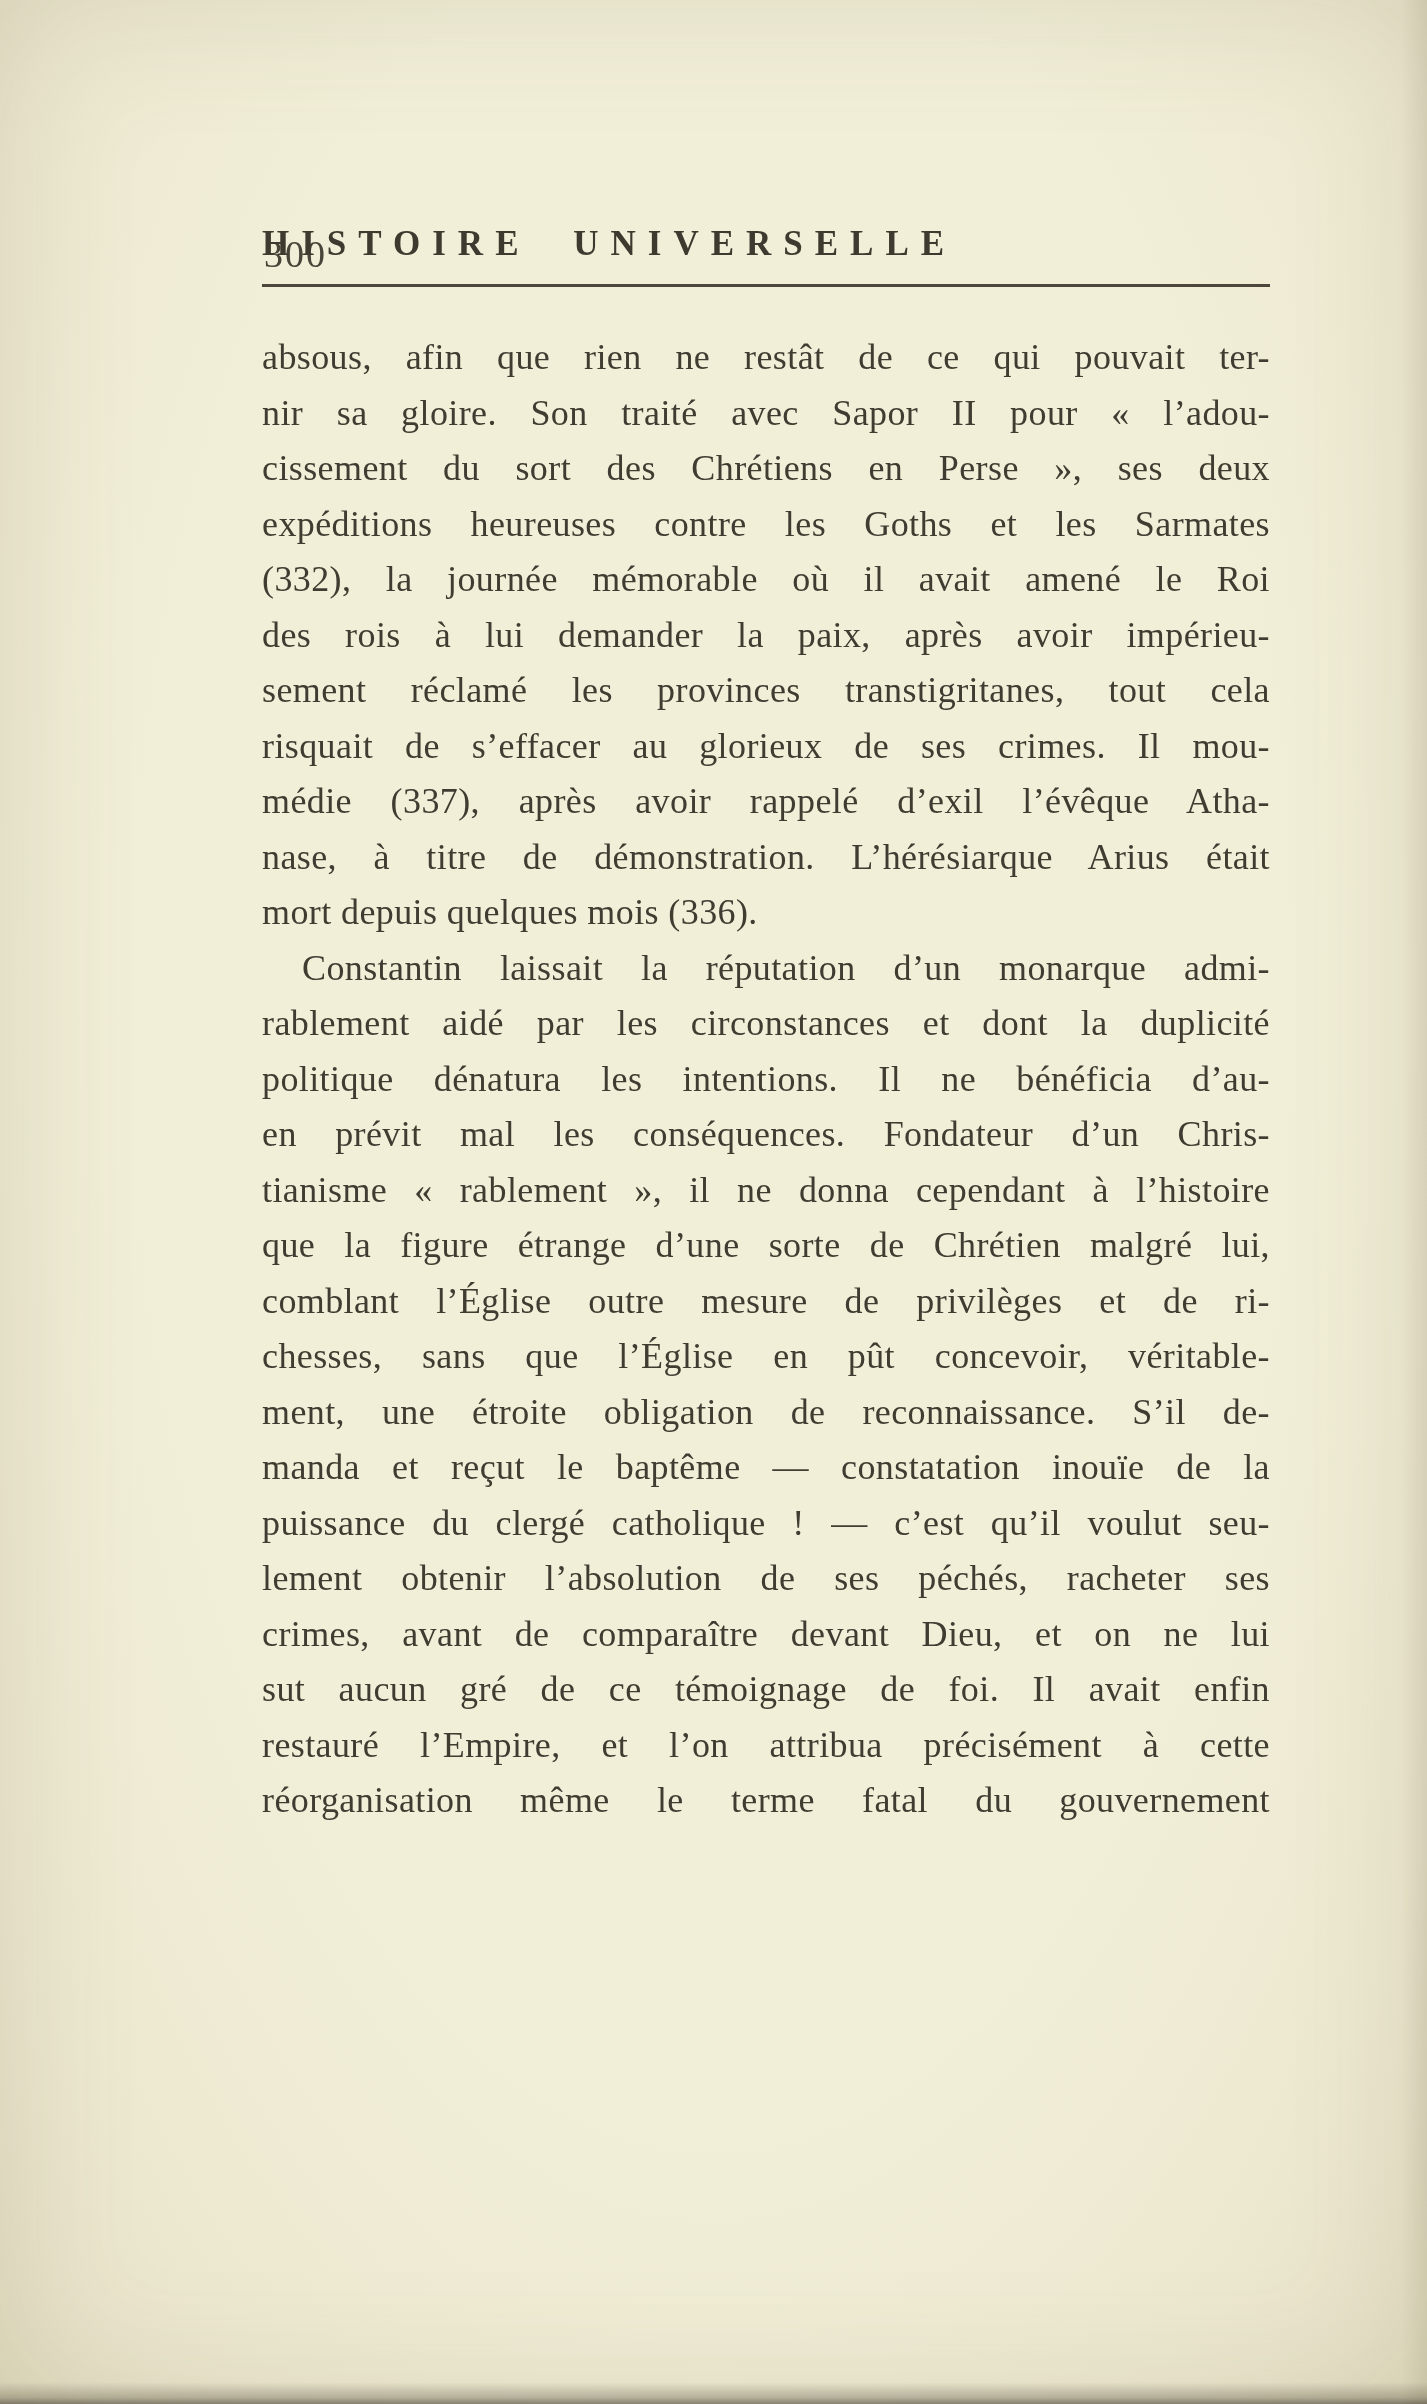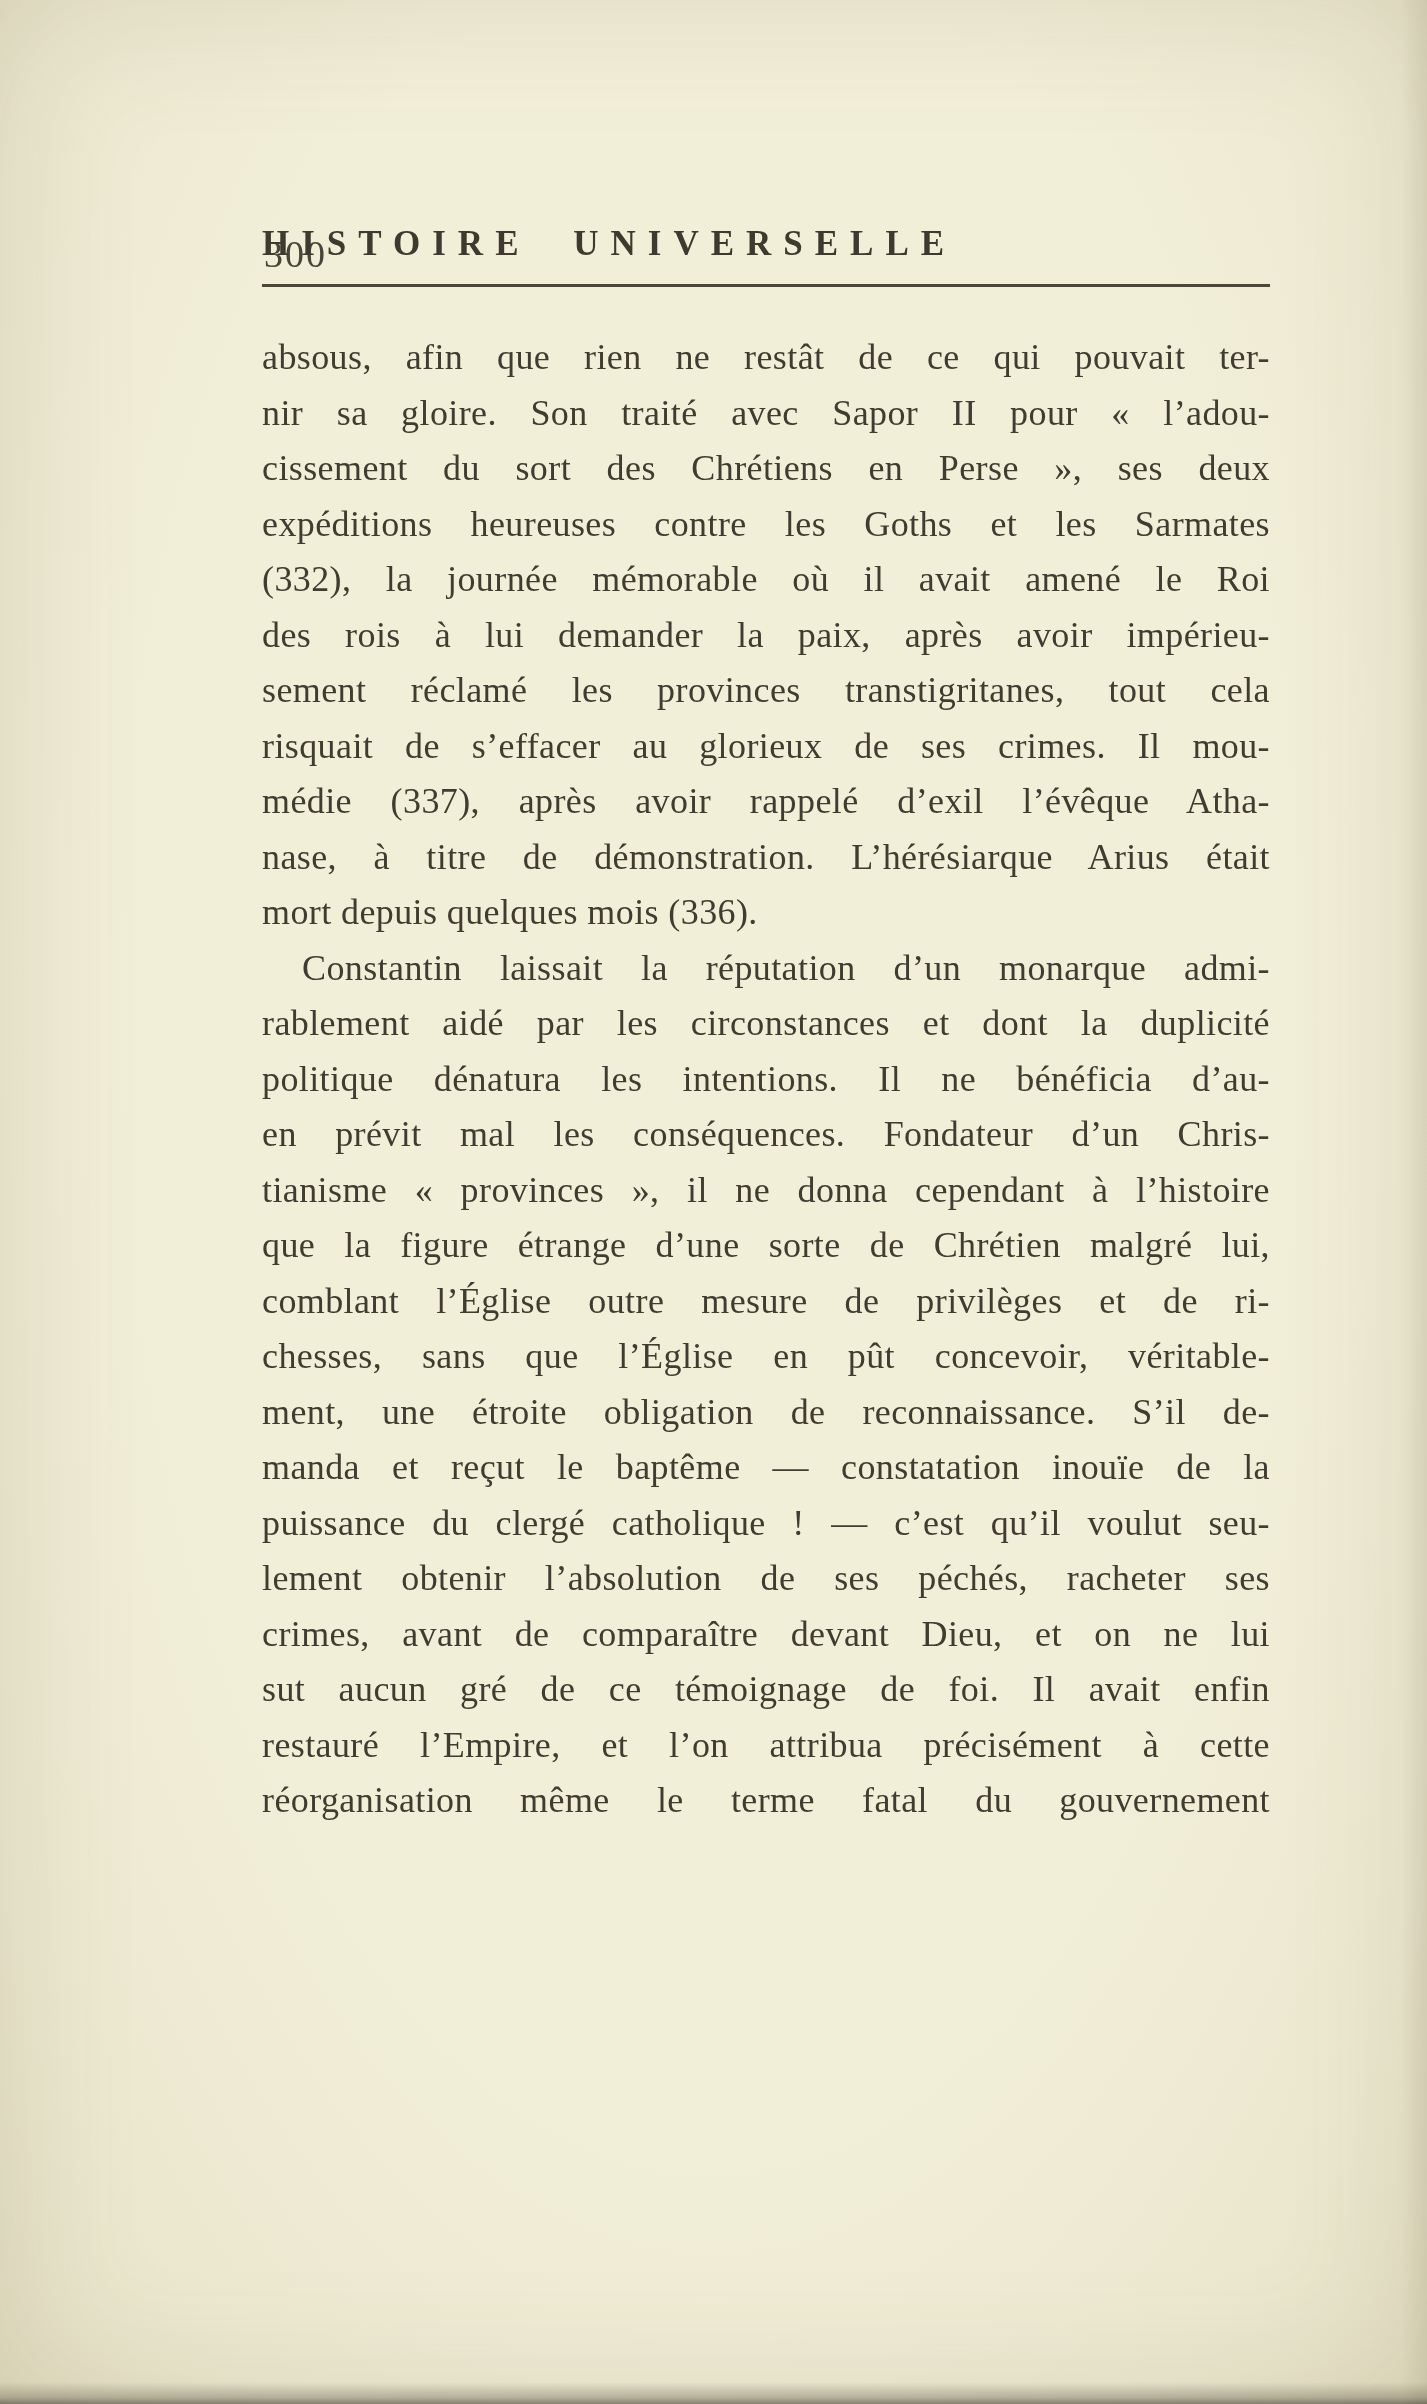--- a/index.html
+++ b/index.html
@@ -123,21 +123,21 @@
         <div class="line">risquait de s’effacer au glorieux de ses crimes. Il mou-</div>
         <div class="line">médie (337), après avoir rappelé d’exil l’évêque Atha-</div>
         <div class="line">nase, à titre de démonstration. L’hérésiarque Arius était</div>
         <div class="line last">mort depuis quelques mois (336).</div>
       </div>
       <div class="paragraph">
         <div class="line indent">Constantin laissait la réputation d’un monarque admi-</div>
         <div class="line">rablement aidé par les circonstances et dont la duplicité</div>
         <div class="line">politique dénatura les intentions. Il ne bénéficia d’au-</div>
         <div class="line">en prévit mal les conséquences. Fondateur d’un Chris-</div>
-        <div class="line">tianisme « provinces », il ne donna cependant à l’histoire</div>
+        <div class="line">tianisme « rablement », il ne donna cependant à l’histoire</div>
         <div class="line">que la figure étrange d’une sorte de Chrétien malgré lui,</div>
         <div class="line">comblant l’Église outre mesure de privilèges et de ri-</div>
         <div class="line">chesses, sans que l’Église en pût concevoir, véritable-</div>
         <div class="line">ment, une étroite obligation de reconnaissance. S’il de-</div>
         <div class="line">manda et reçut le baptême — constatation inouïe de la</div>
         <div class="line">puissance du clergé catholique ! — c’est qu’il voulut seu-</div>
         <div class="line">lement obtenir l’absolution de ses péchés, racheter ses</div>
         <div class="line">crimes, avant de comparaître devant Dieu, et on ne lui</div>
         <div class="line">sut aucun gré de ce témoignage de foi. Il avait enfin</div>
         <div class="line">restauré l’Empire, et l’on attribua précisément à cette</div>

